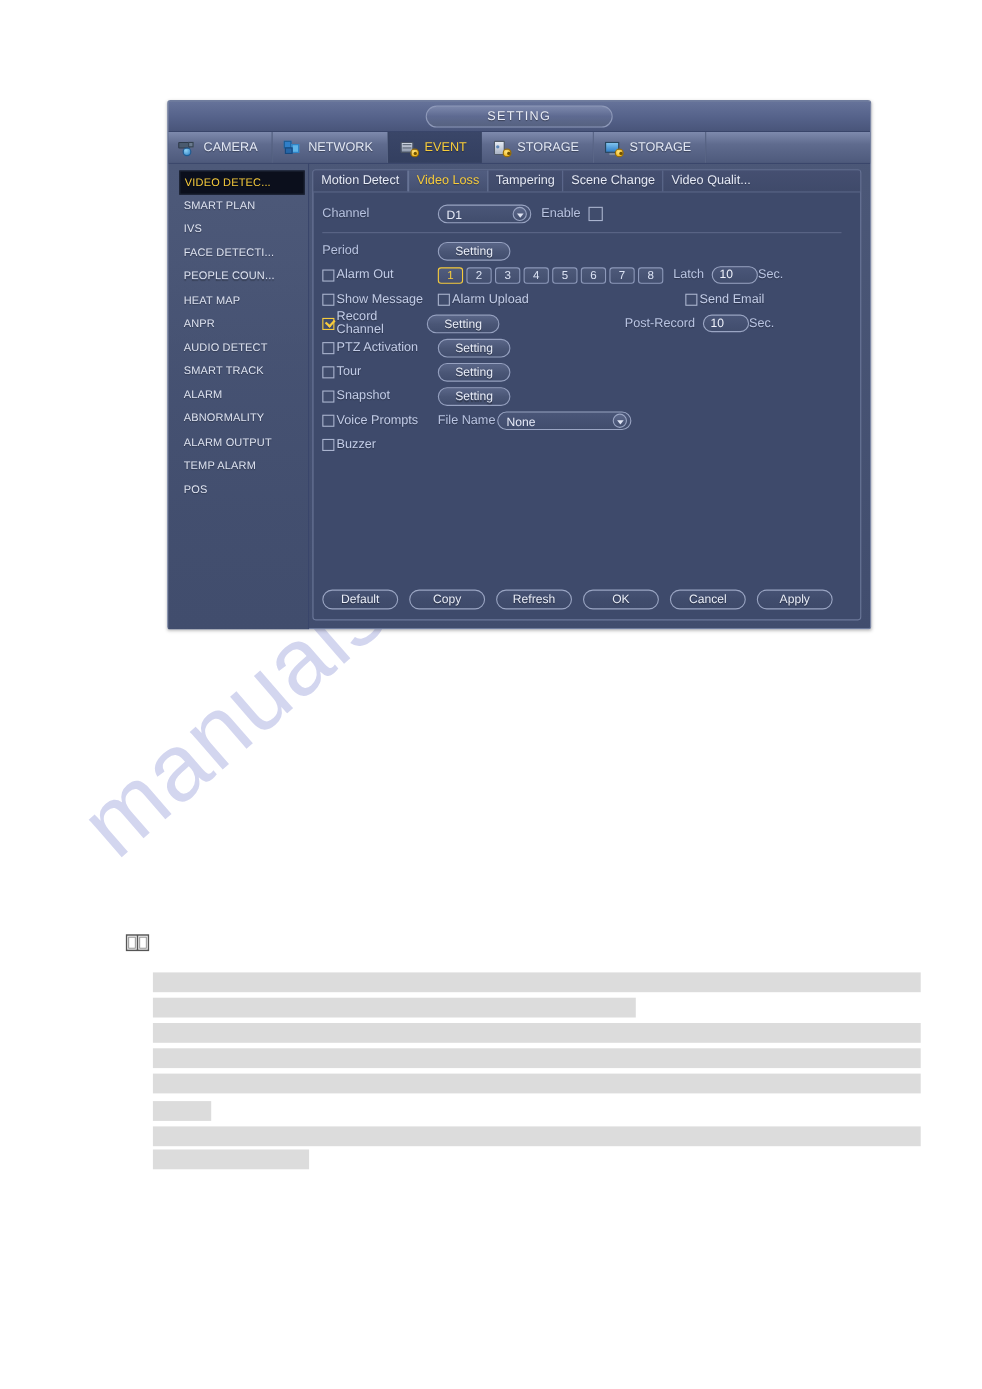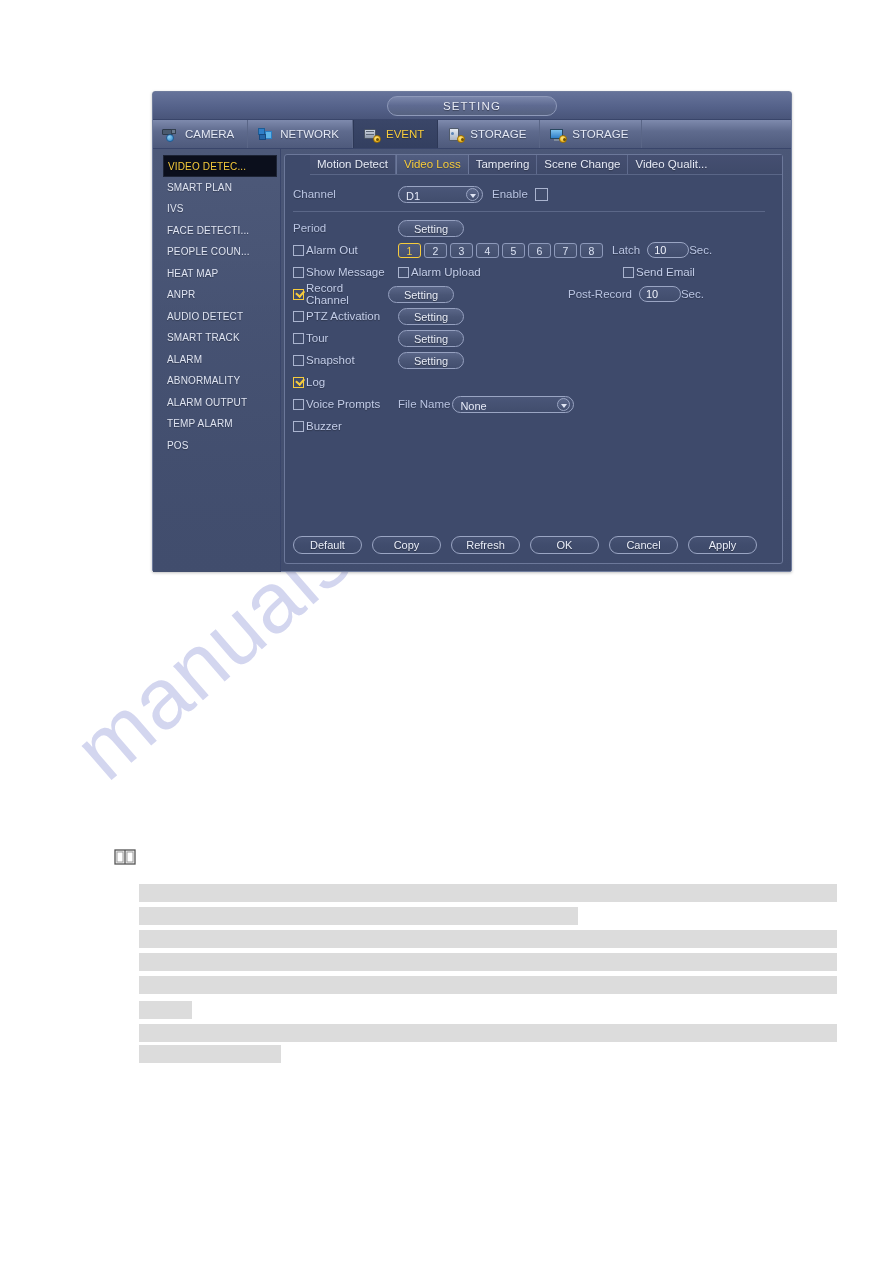--- a/index.html
+++ b/index.html
@@ -132,21 +132,20 @@
     border-radius: 3px;
   }
 
   
   .subtabs {
     position: relative;
     height: 20px;
     display: flex; align-items: flex-end;
     background: linear-gradient(180deg,#454f71 0%,#3f4a6a 100%);
     border-bottom: 1px solid #5a6687;
-    margin-left: 25px;
   }
   .subtab {
     padding: 0 7px;
     font-size: 11.5px;
     line-height: 19px;
     color: #e6eaf6;
     white-space: nowrap;
     border-right: 1px solid #5e6a8d;
     text-shadow: 0 1px 1px rgba(0,0,0,.3);
   }
@@ -469,26 +468,20 @@
             </div>
 
             <div class="row">
               <span class="cbwrap" style="width:105px">
                 <i class="chk"></i>
                 <span class="t">Snapshot</span>
               </span>
               <span class="pill-btn">Setting</span>
             </div>
 
-            <div class="row">
-              <span class="cbwrap">
-                <i class="chk on"></i>
-                <span class="t">Log</span>
-              </span>
-            </div>
 
             <div class="row">
               <span class="cbwrap" style="width:105px">
                 <i class="chk"></i>
                 <span class="t">Voice Prompts</span>
               </span>
               <span class="lbl">File Name</span>
               <span class="combo" style="width:122px;margin-left:2px">
                 <span>None</span>
                 <i class="arrow"></i>

